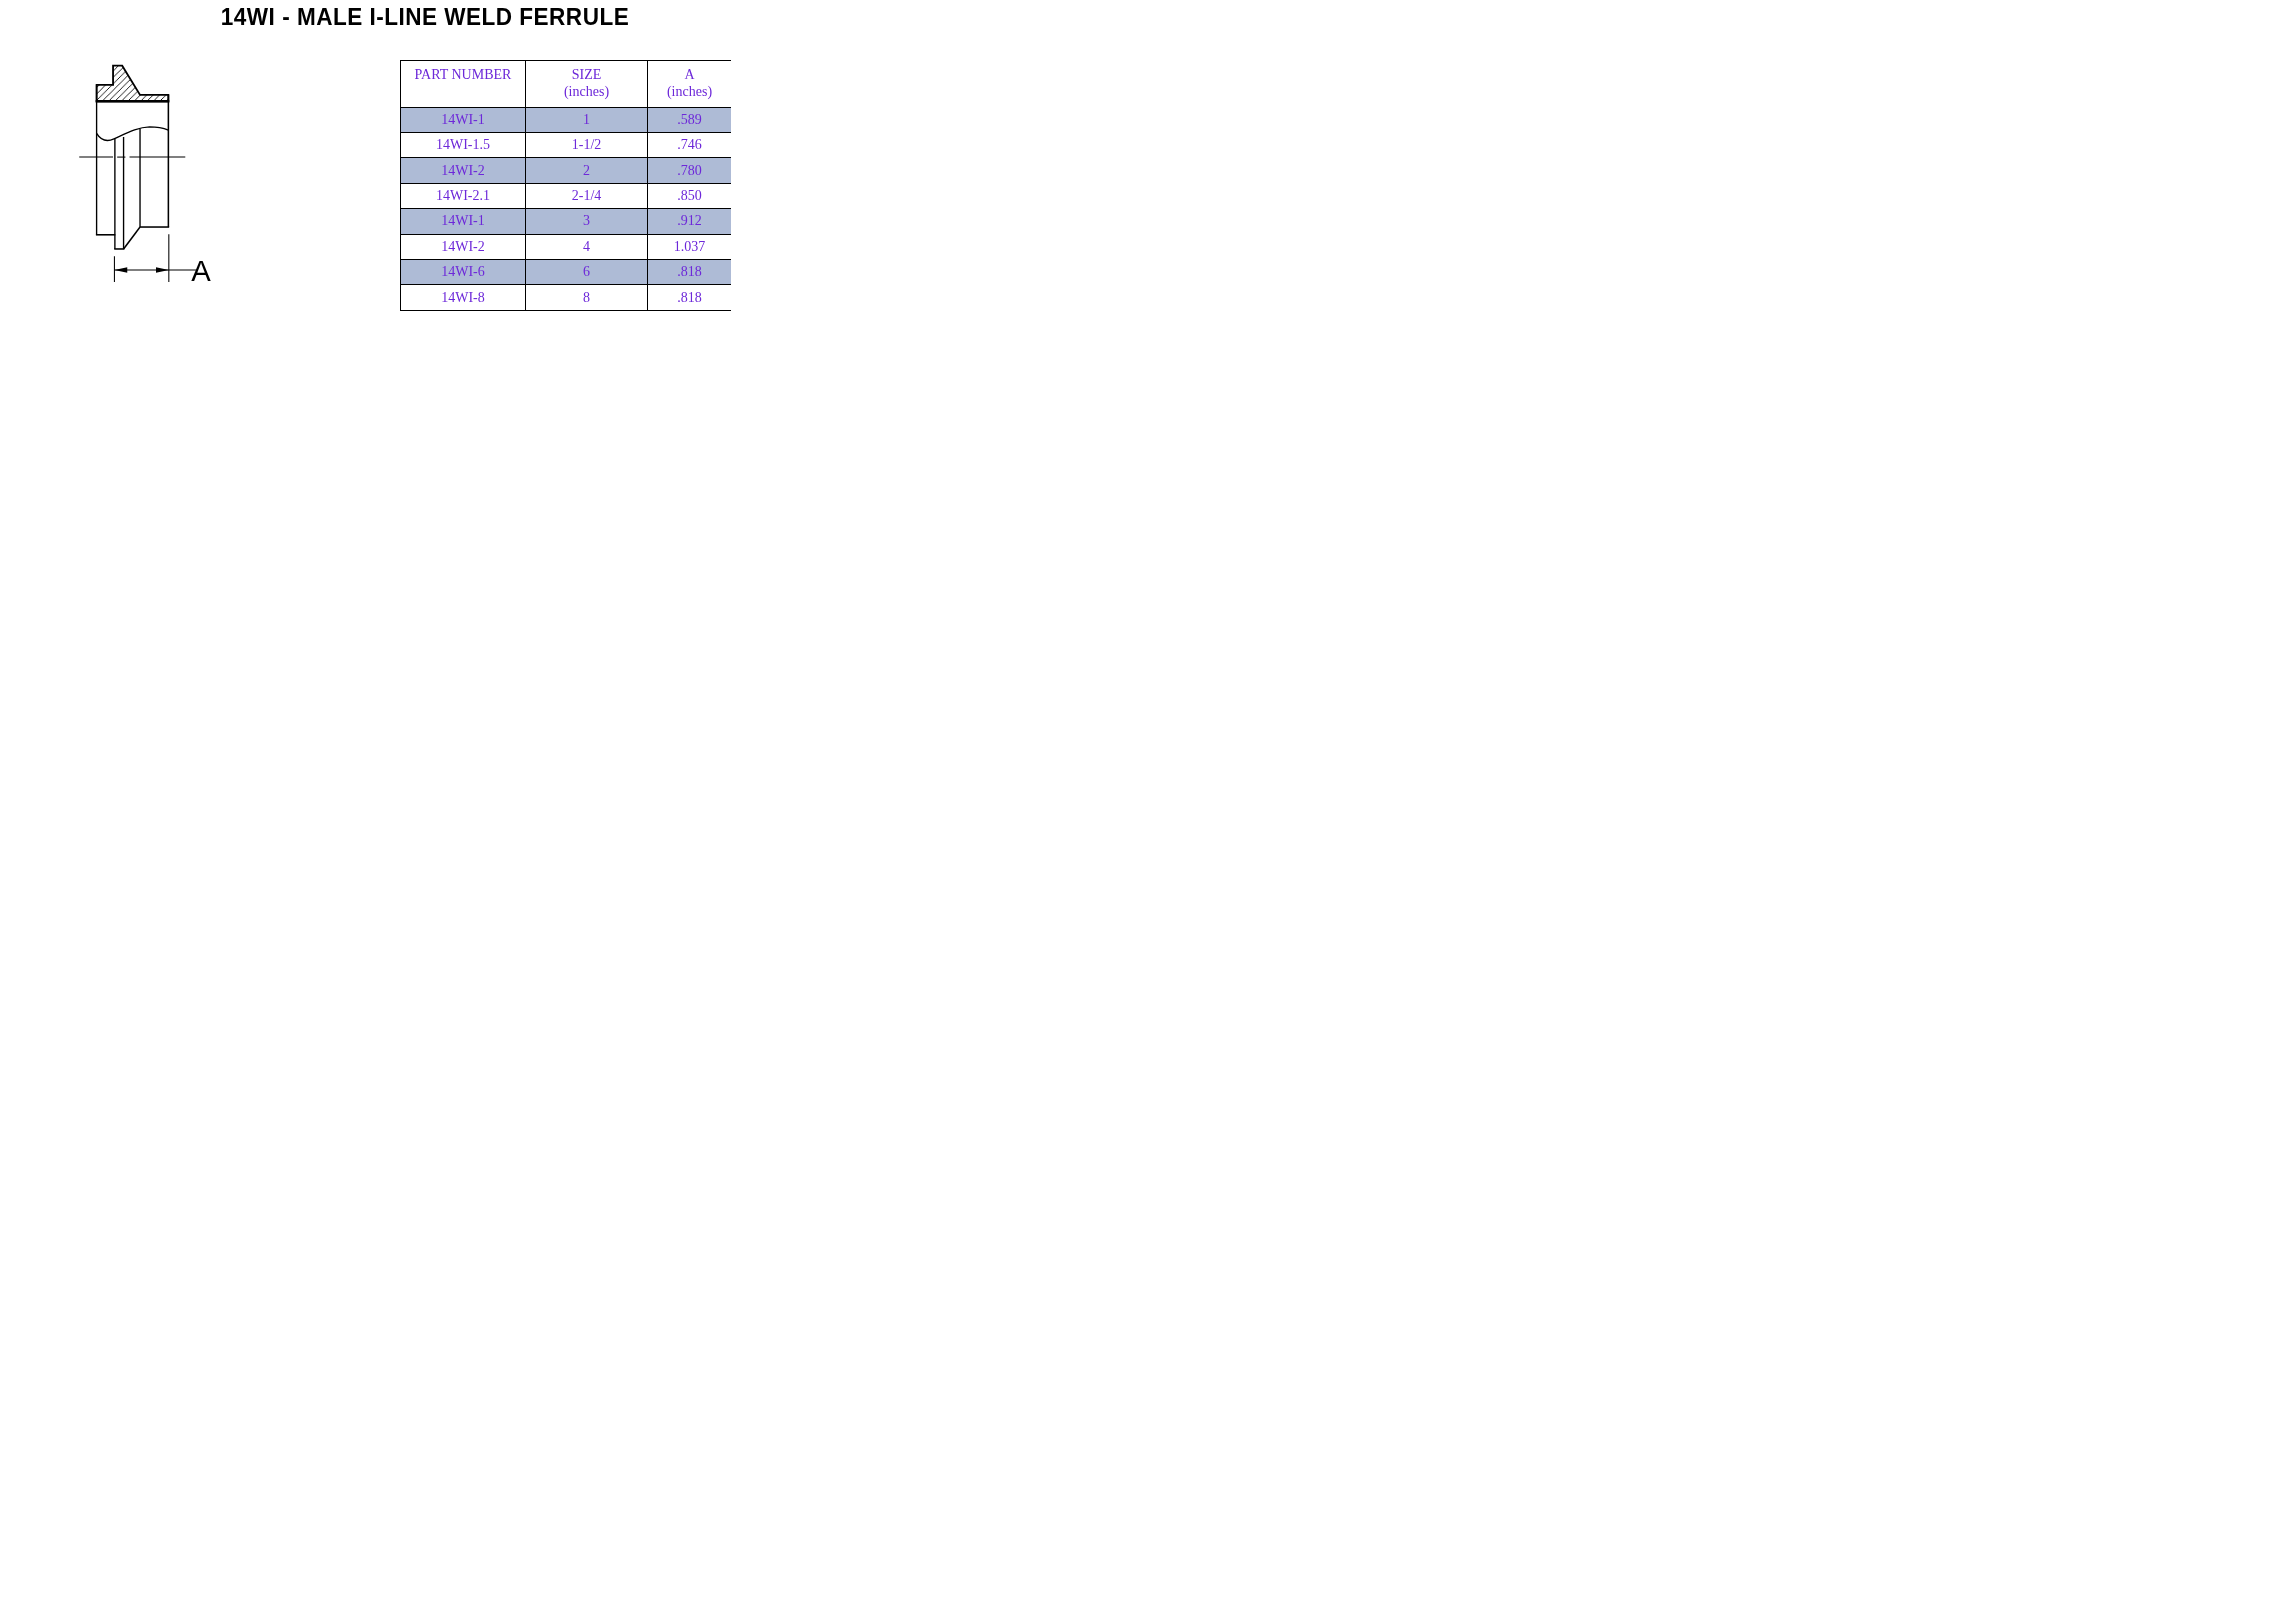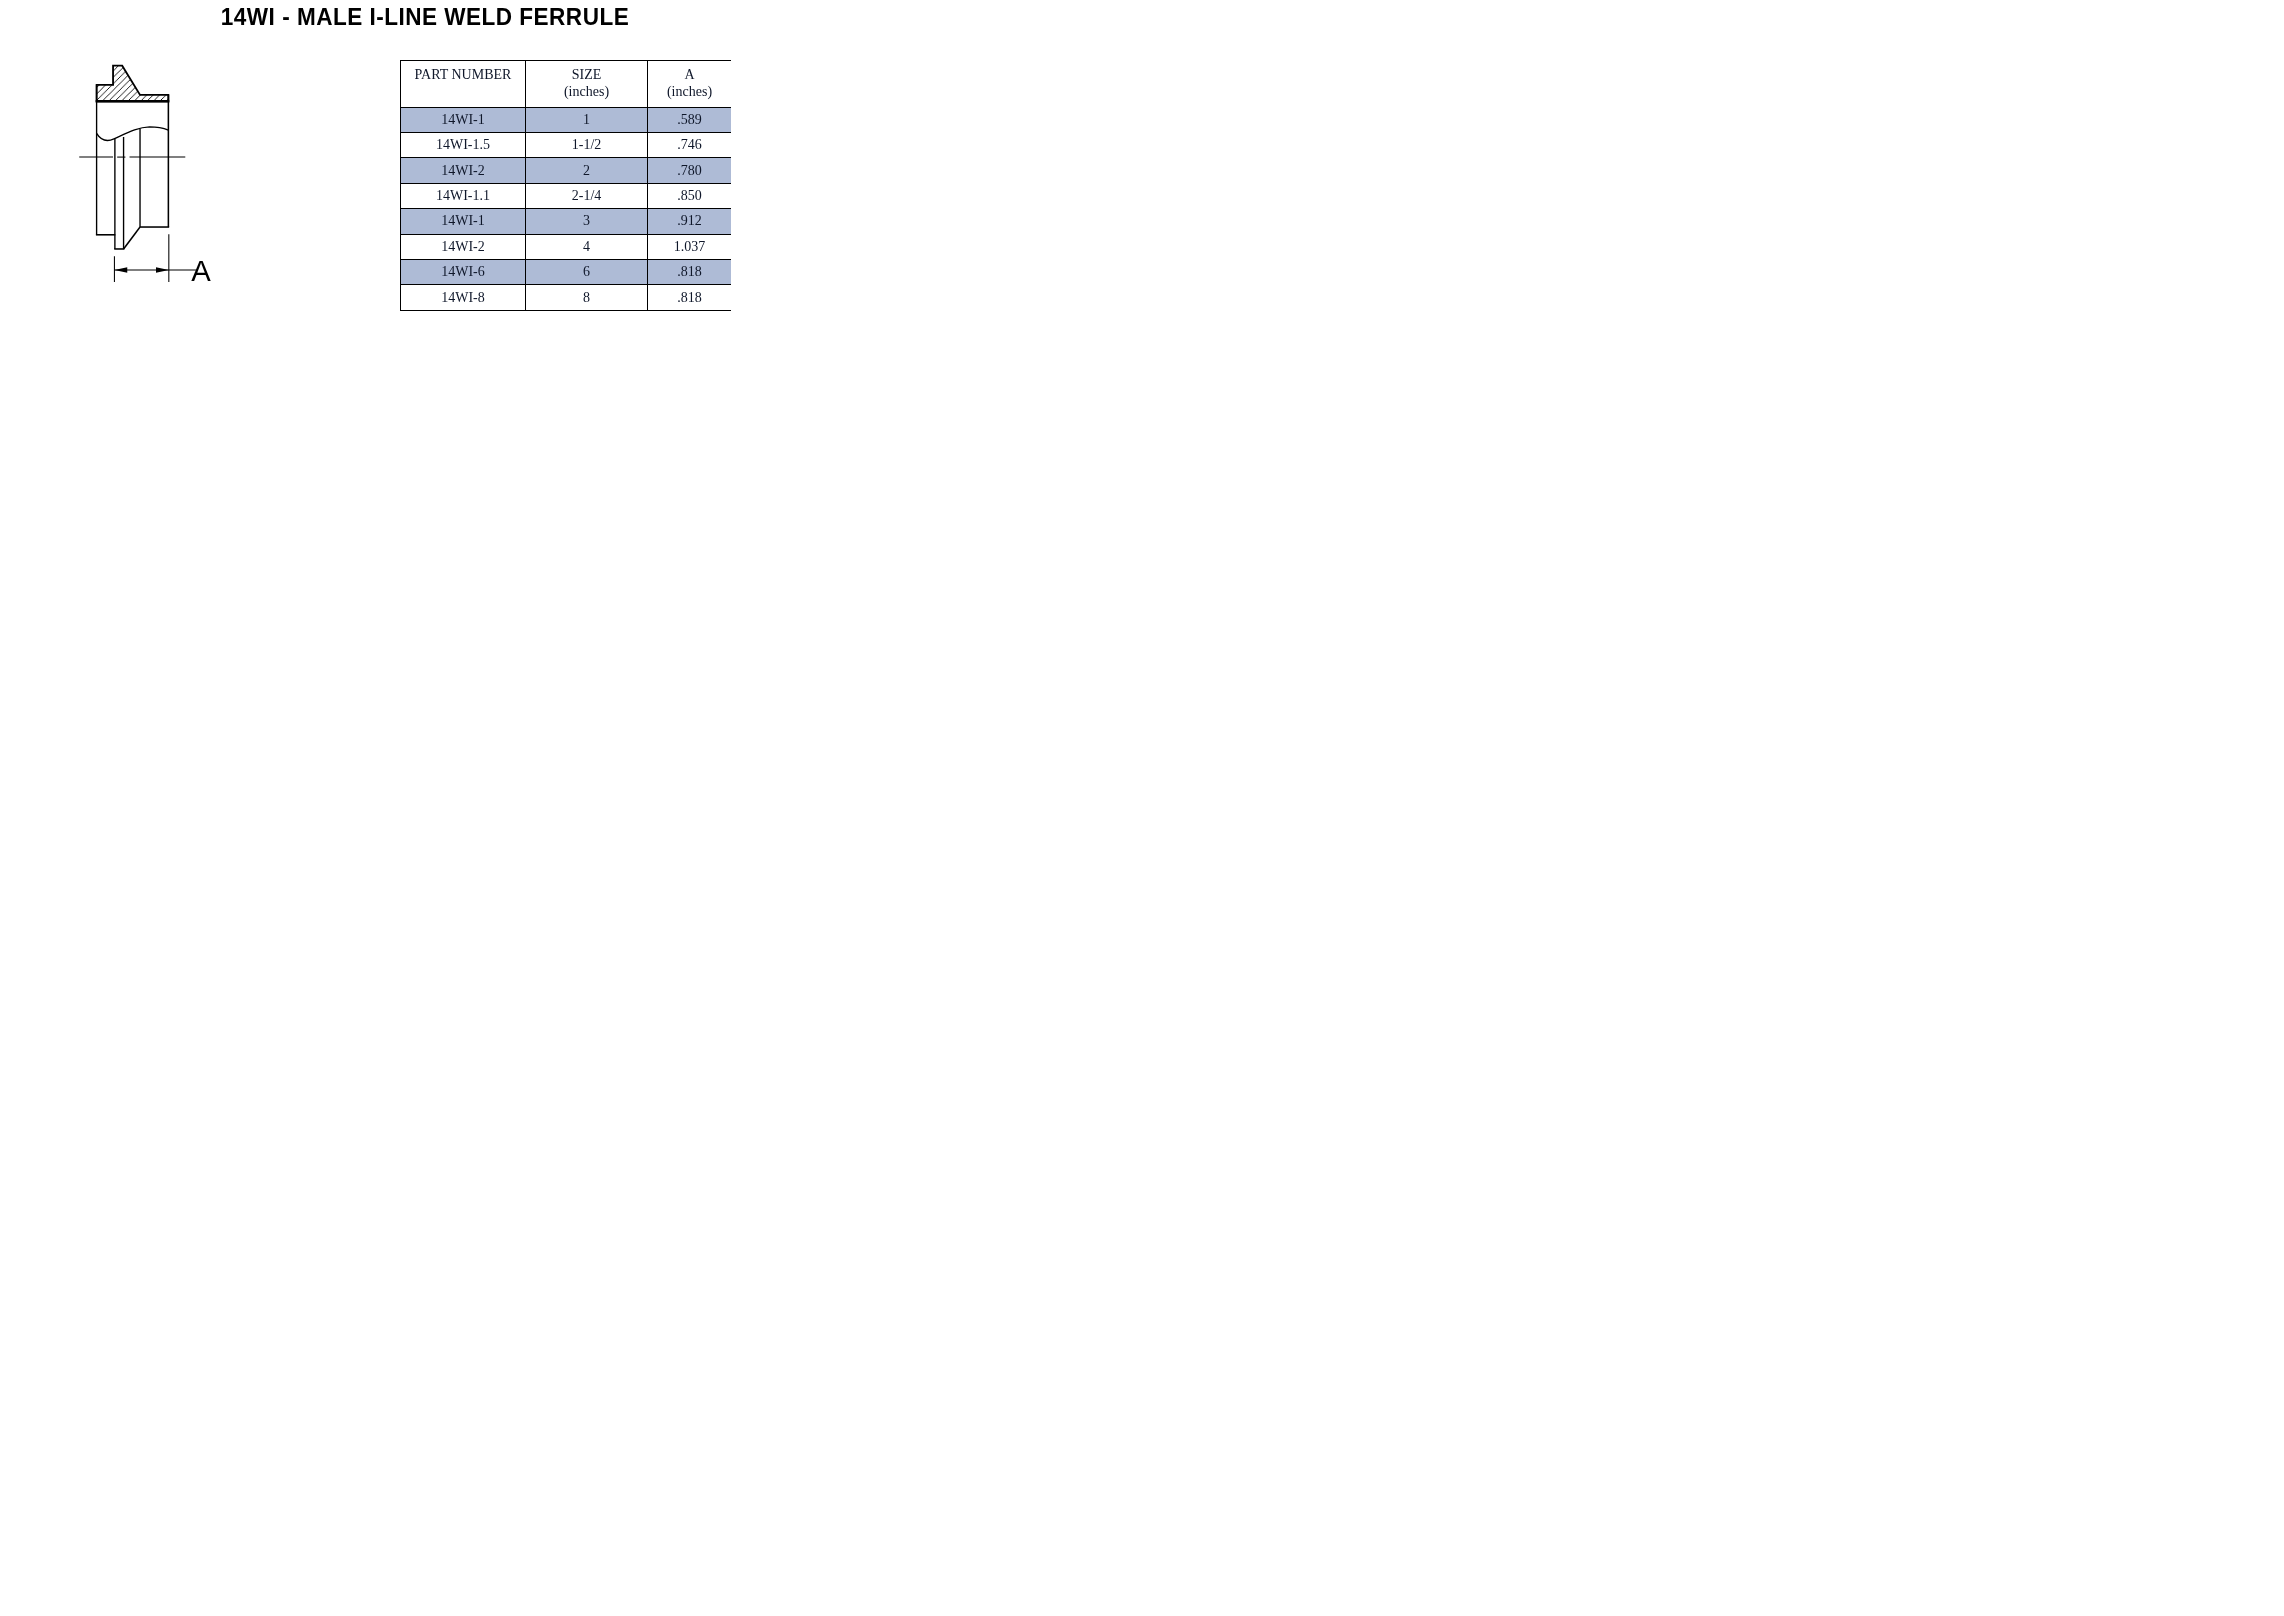--- a/index.html
+++ b/index.html
@@ -51,21 +51,21 @@
     border-collapse: collapse;
     table-layout: fixed;
     background: #ffffff;
   }
   #spec-table col.c1 { width: 125px; }
   #spec-table col.c2 { width: 122px; }
   #spec-table col.c3 { width: 84px; }
   #spec-table th, #spec-table td {
     border: 1.8px solid #000000;
     text-align: center;
-    color: #0f172a;
+    color: #6d28d9;
     font-weight: normal;
     font-size: 14px;
     font-family: "Liberation Serif", "DejaVu Serif", serif;
   }
   #spec-table th {
     height: 40px;
     vertical-align: top;
     padding-top: 4.6px;
     line-height: 17px;
   }
@@ -156,21 +156,21 @@
         <td>14WI-1.5</td>
         <td>1-1/2</td>
         <td>.746</td>
       </tr>
       <tr class="alt">
         <td>14WI-2</td>
         <td>2</td>
         <td>.780</td>
       </tr>
       <tr>
-        <td>14WI-1.1</td>
+        <td>14WI-2.1</td>
         <td>2-1/4</td>
         <td>.850</td>
       </tr>
       <tr class="alt">
         <td>14WI-1</td>
         <td>3</td>
         <td>.912</td>
       </tr>
       <tr>
         <td>14WI-2</td>

